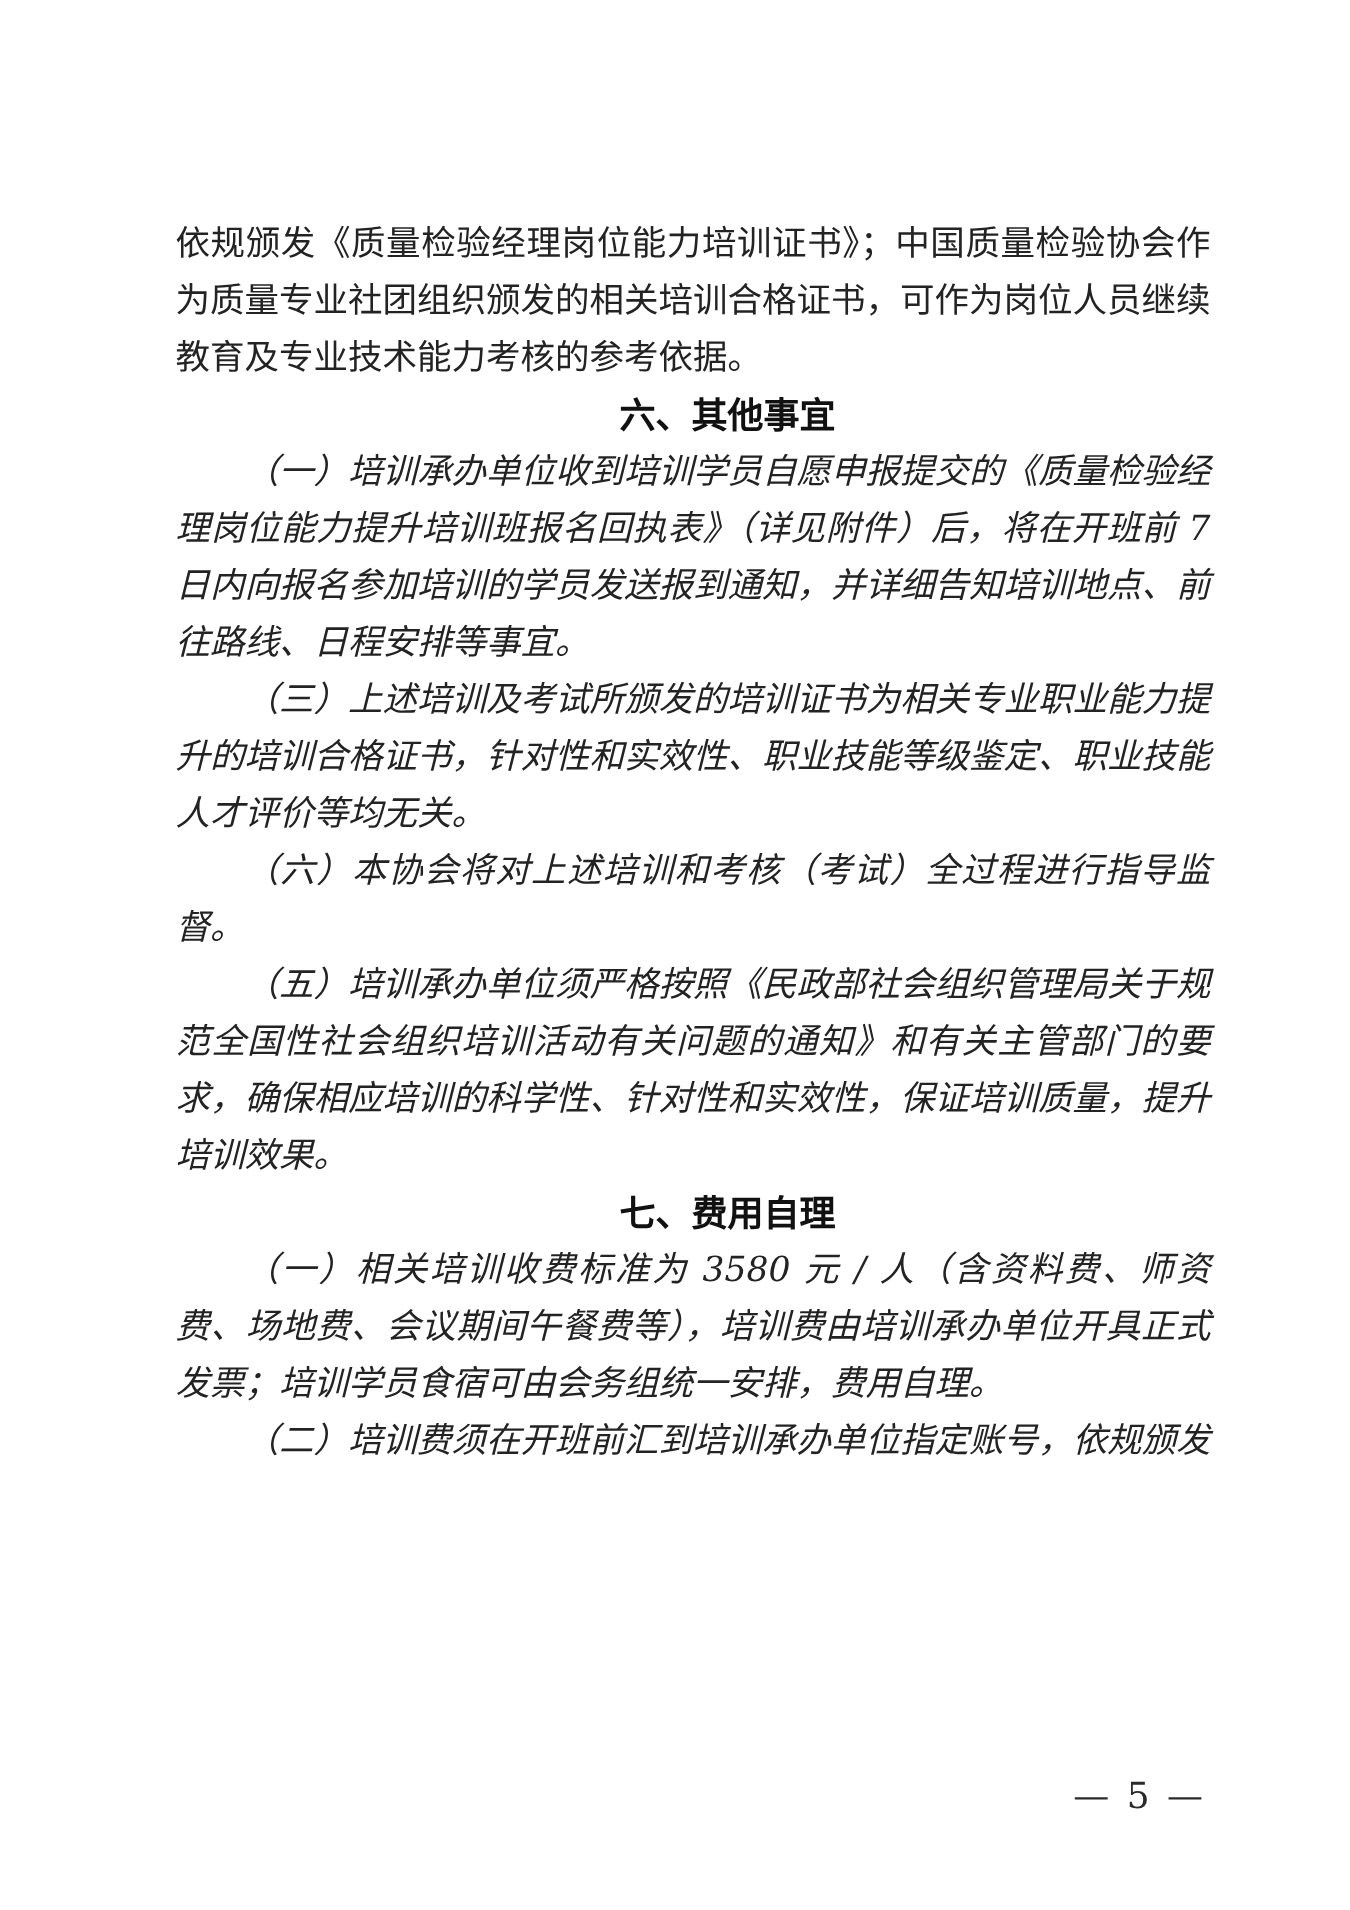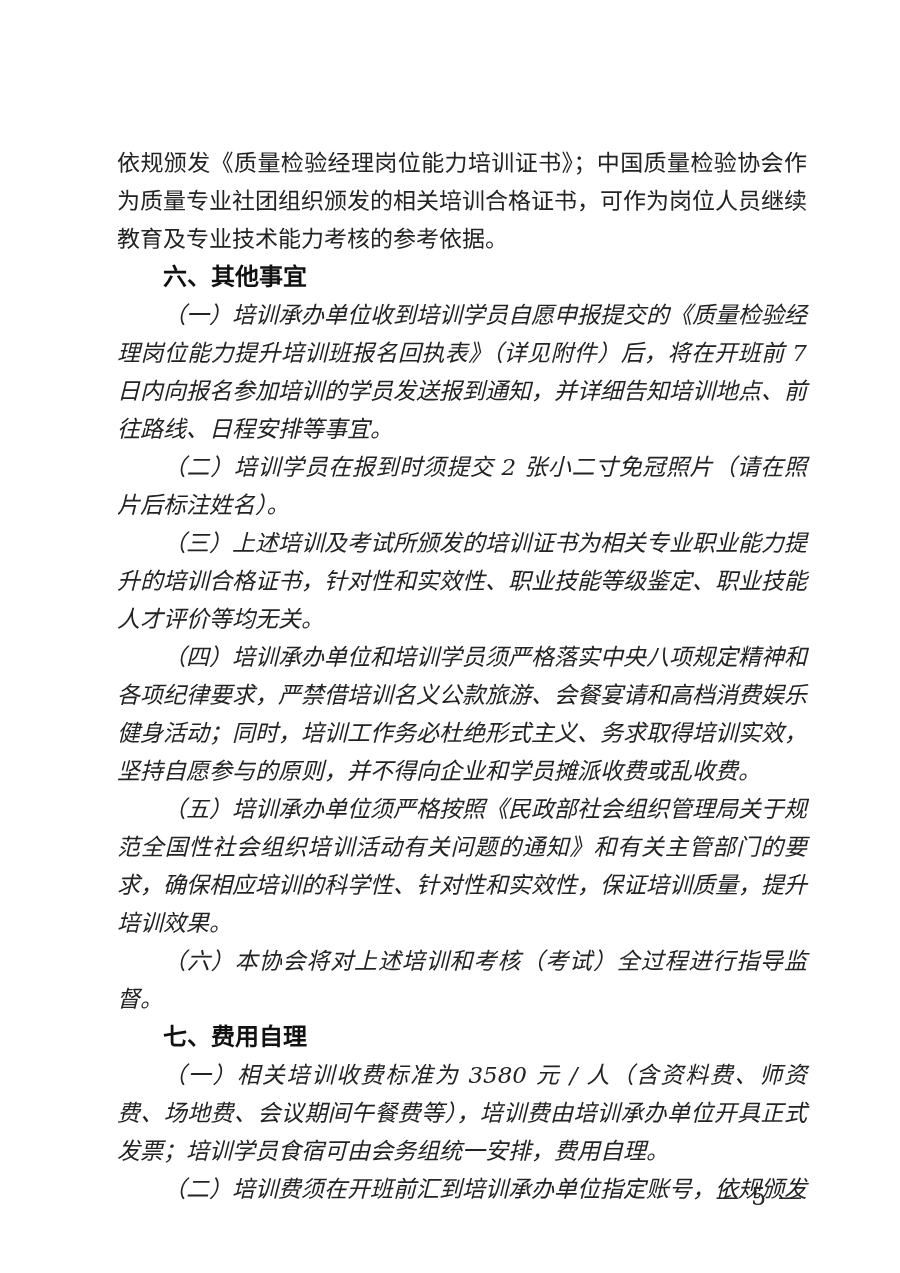--- a/index.html
+++ b/index.html
@@ -38,46 +38,44 @@
   .text-body p.no-indent {
     text-indent: 0;
   }
   .text-body h2.heading {
     margin: 0;
     font-size: 24px;
     line-height: 38px;
     font-weight: bold;
     color: #111111;
     text-indent: 46px;
-    text-align: left;
+    text-align: center;
     font-family: "DejaVu Sans", "Liberation Sans", sans-serif;
   }
   .page-footer {
     position: absolute;
     right: 112px;
     bottom: 62px;
     font-size: 24px;
     color: #2a2a2a;
     letter-spacing: 2px;
     font-family: "DejaVu Serif", "Liberation Serif", serif;
   }
 </style>
 </head>
 <body>
 
 <div class="page">
   <main class="text-body">
       <p class="paragraph no-indent">依规颁发《质量检验经理岗位能力培训证书》；中国质量检验协会作为质量专业社团组织颁发的相关培训合格证书，可作为岗位人员继续教育及专业技术能力考核的参考依据。</p>
       <h2 class="heading">六、其他事宜</h2>
       <p class="paragraph indent">（一）培训承办单位收到培训学员自愿申报提交的《质量检验经理岗位能力提升培训班报名回执表》（详见附件）后，将在开班前 7 日内向报名参加培训的学员发送报到通知，并详细告知培训地点、前往路线、日程安排等事宜。</p>
-      <p class="paragraph indent">（二）培训学员在报到时须提交 2 张小二寸免冠照片（请在照片后标注姓名）。</p>
       <p class="paragraph indent">（三）上述培训及考试所颁发的培训证书为相关专业职业能力提升的培训合格证书，针对性和实效性、职业技能等级鉴定、职业技能人才评价等均无关。</p>
-      <p class="paragraph indent">（四）培训承办单位和培训学员须严格落实中央八项规定精神和各项纪律要求，严禁借培训名义公款旅游、会餐宴请和高档消费娱乐健身活动；同时，培训工作务必杜绝形式主义、务求取得培训实效，坚持自愿参与的原则，并不得向企业和学员摊派收费或乱收费。</p>
+      <p class="paragraph indent">（六）本协会将对上述培训和考核（考试）全过程进行指导监督。</p>
       <p class="paragraph indent">（五）培训承办单位须严格按照《民政部社会组织管理局关于规范全国性社会组织培训活动有关问题的通知》和有关主管部门的要求，确保相应培训的科学性、针对性和实效性，保证培训质量，提升培训效果。</p>
-      <p class="paragraph indent">（六）本协会将对上述培训和考核（考试）全过程进行指导监督。</p>
       <h2 class="heading">七、费用自理</h2>
       <p class="paragraph indent">（一）相关培训收费标准为 3580 元 / 人（含资料费、师资费、场地费、会议期间午餐费等），培训费由培训承办单位开具正式发票；培训学员食宿可由会务组统一安排，费用自理。</p>
       <p class="paragraph indent">（二）培训费须在开班前汇到培训承办单位指定账号，依规颁发</p>
     </main>
   <footer class="page-footer">
     <span>— 5 —</span>
   </footer>
 </div>
 
 </body></html>

